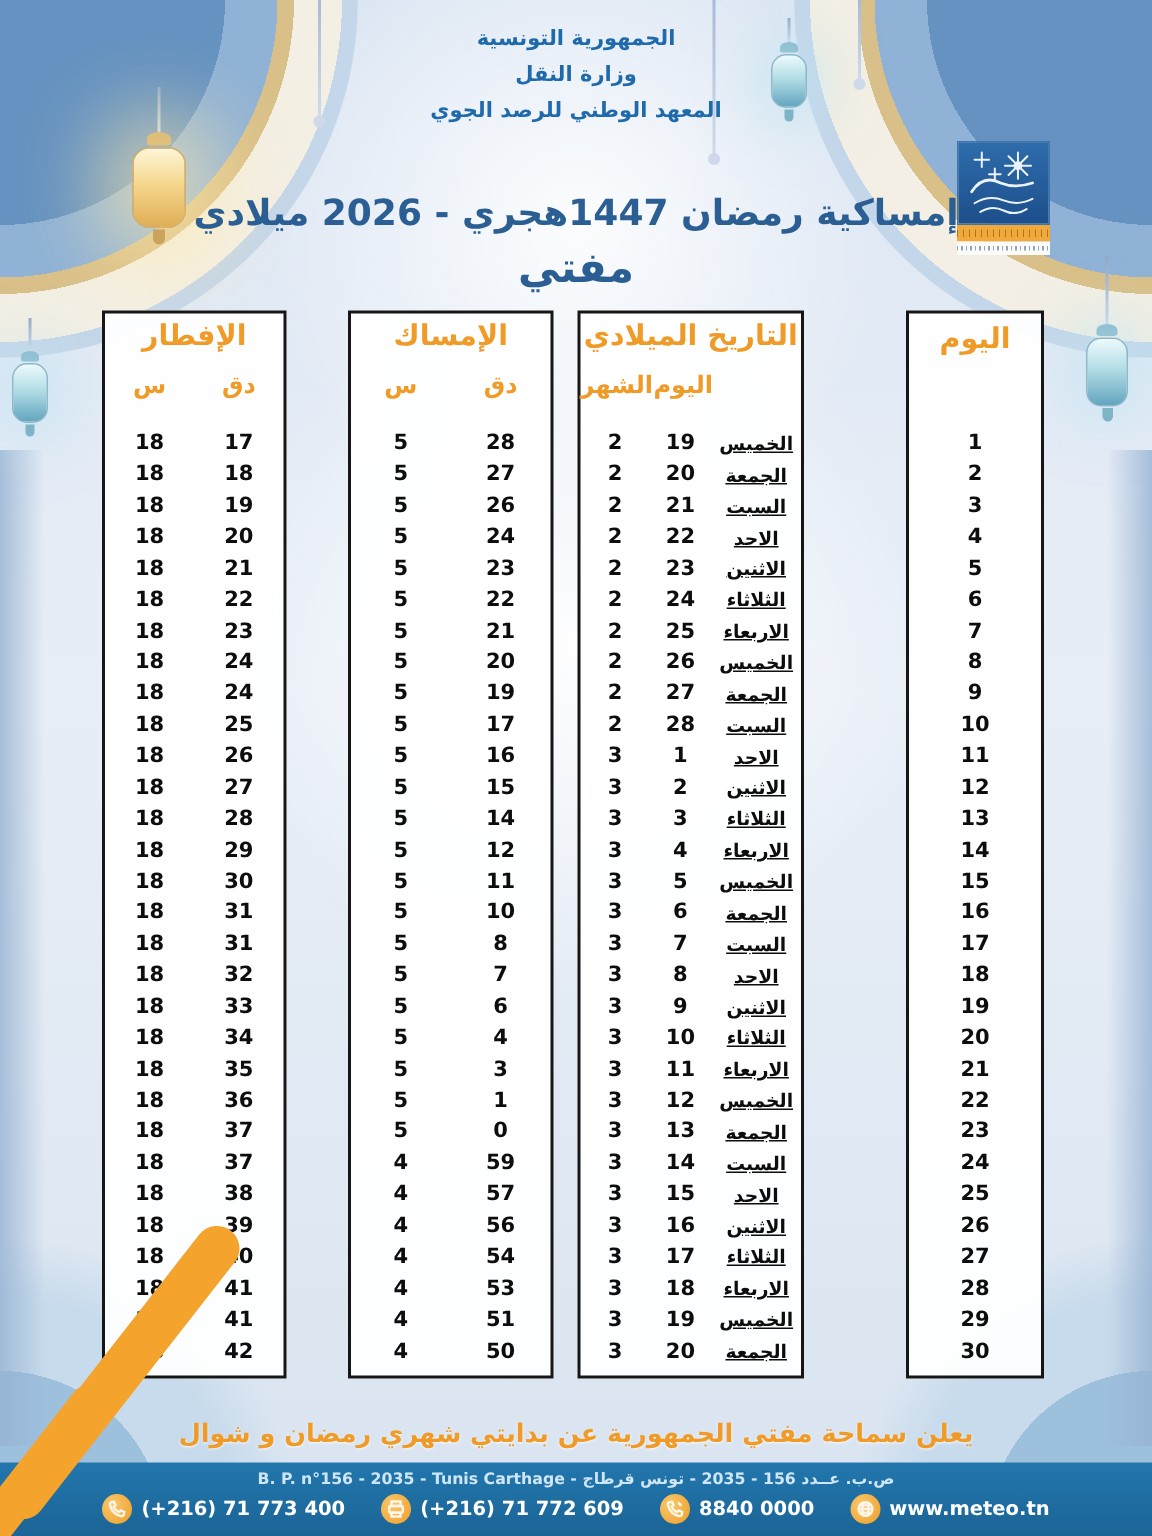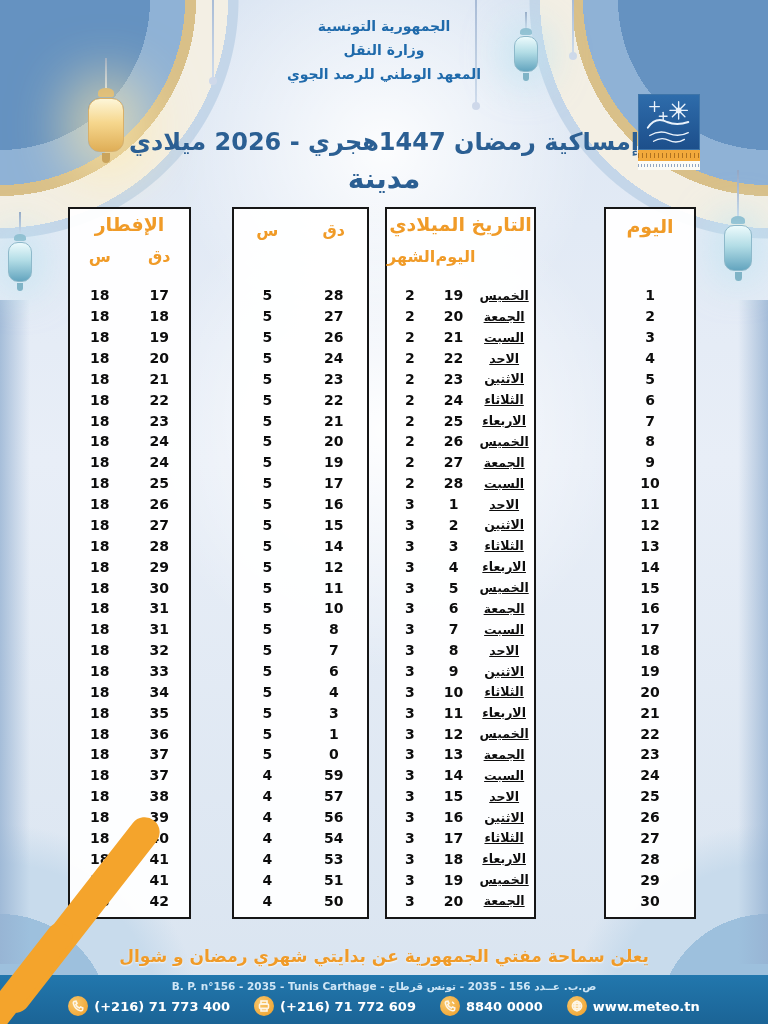--- a/index.html
+++ b/index.html
@@ -170,21 +170,21 @@
           <path d="M14 48 q8 -5 16 -1 q8 4 16 -1"></path>
         </g>
       </svg>
     </div>
     <div class="logo-strip"></div>
     <div class="logo-strip2"></div>
   </div>
 
   <div class="title" style="top:128px;" dir="rtl">إمساكية رمضان 1447هجري - 2026 ميلادي</div>
   <div class="city" style="top:162px;" dir="rtl">
-    <span>مدينة</span>
+    <span>مفتي</span>
   </div>
 
   <div class="tbox" id="day-box">
     <div class="box-hdr" dir="rtl">اليوم</div>
     <div class="rows" id="day-rows">
         <div class="trow">
           <div class="tcell">1</div>
         </div>
         <div class="trow">
           <div class="tcell">2</div>
@@ -431,20 +431,21 @@
         </div>
         <div class="trow">
           <div class="tcell">3</div>
           <div class="tcell">20</div>
           <div class="tcell" dir="rtl">الجمعة</div>
         </div>
       </div>
   </div>
 
   <div class="tbox" id="imsak-box">
+    <div class="box-hdr" dir="rtl">الإمساك</div>
     <div class="sub-hdr sub-2">
       <span>س</span>
       <span>دق</span>
     </div>
     <div class="rows" id="imsak-rows">
         <div class="trow">
           <div class="tcell">5</div>
           <div class="tcell">28</div>
         </div>
         <div class="trow">

